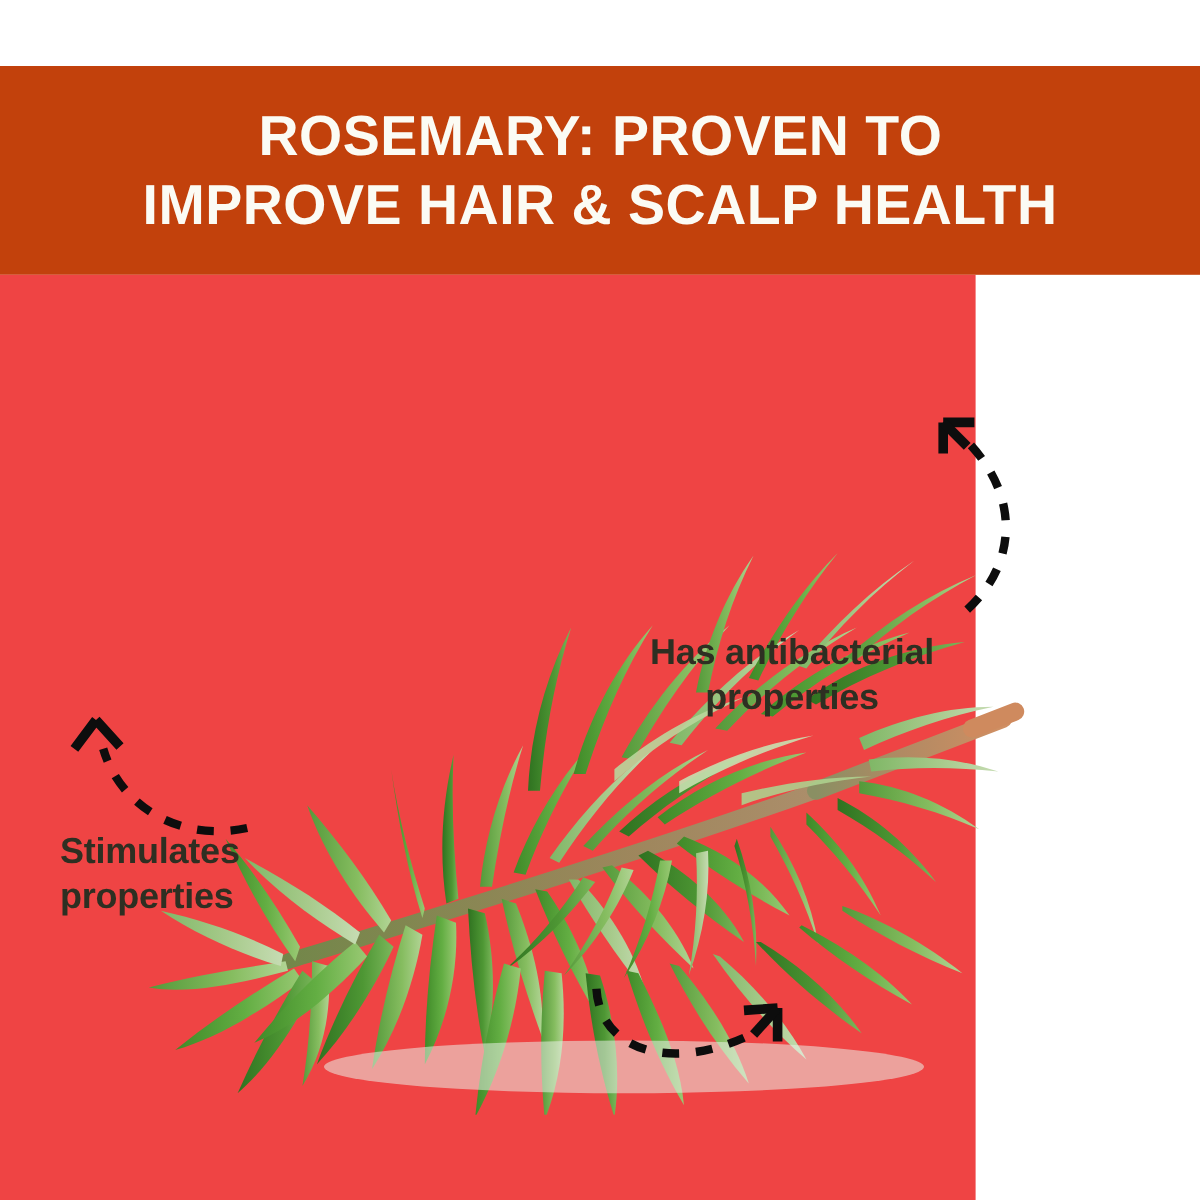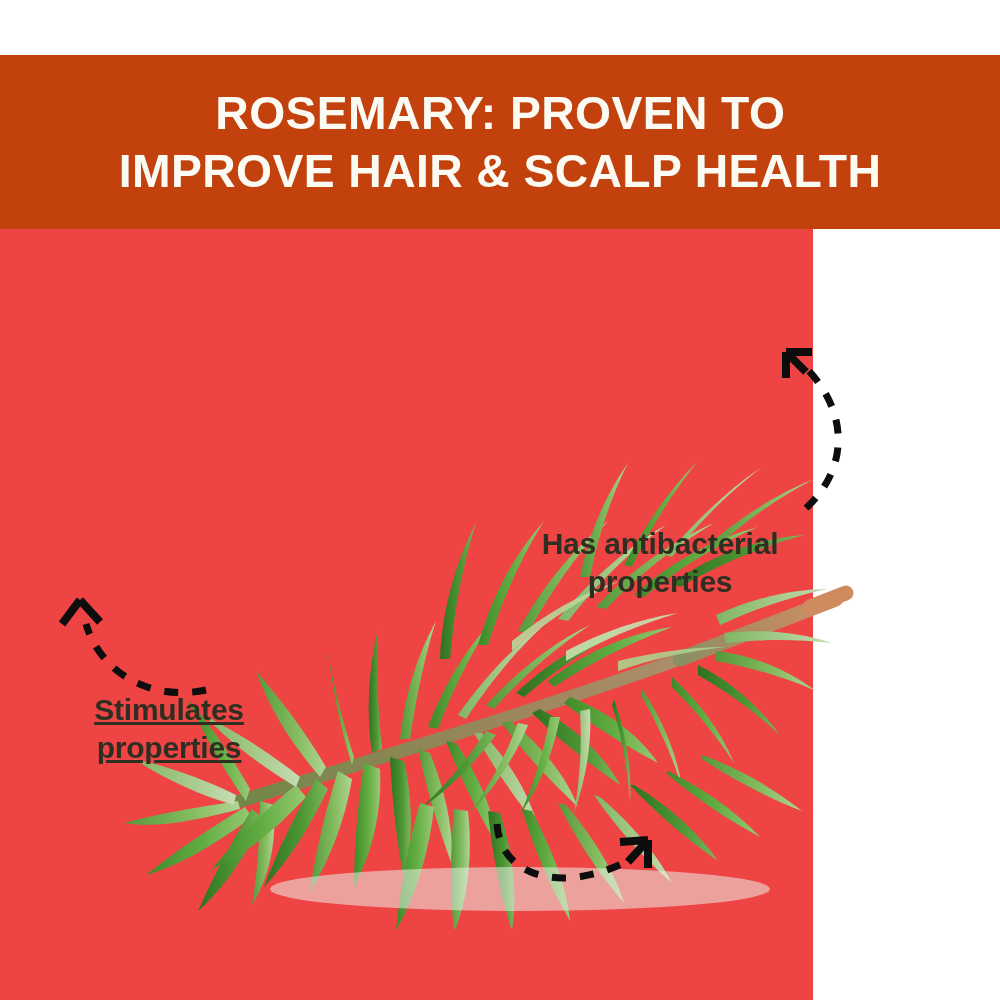--- a/index.html
+++ b/index.html
@@ -75,22 +75,20 @@
   .callout-antibacterial {
     left: 480px;
     top: 296px;
     width: 360px;
     text-align: center;
   }
   .callout-circulation {
     left: 50px;
     top: 462px;
     width: 238px;
-    text-align: center;
-    text-decoration: underline;
   }
 
   
   .arrow-layer {
     position: absolute;
     left: 0;
     top: 0;
     width: 1000px;
     height: 1000px;
     pointer-events: none;

